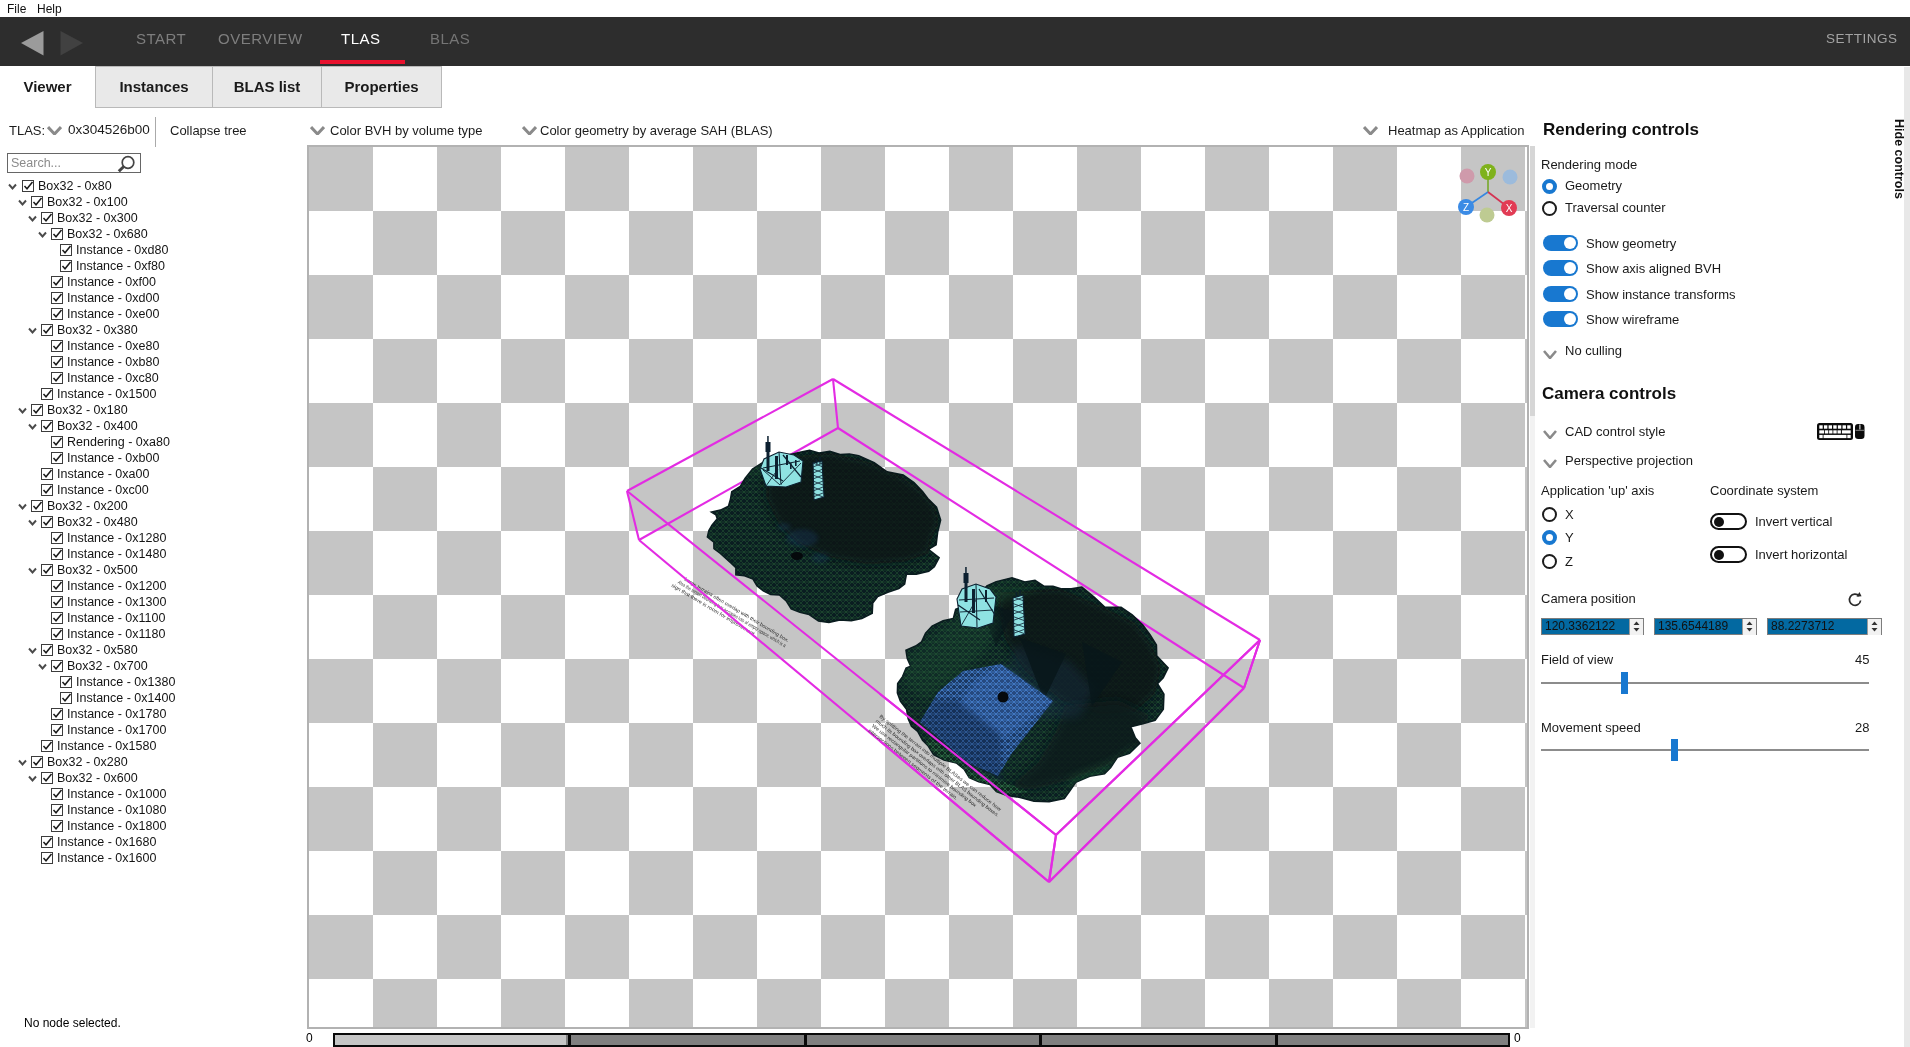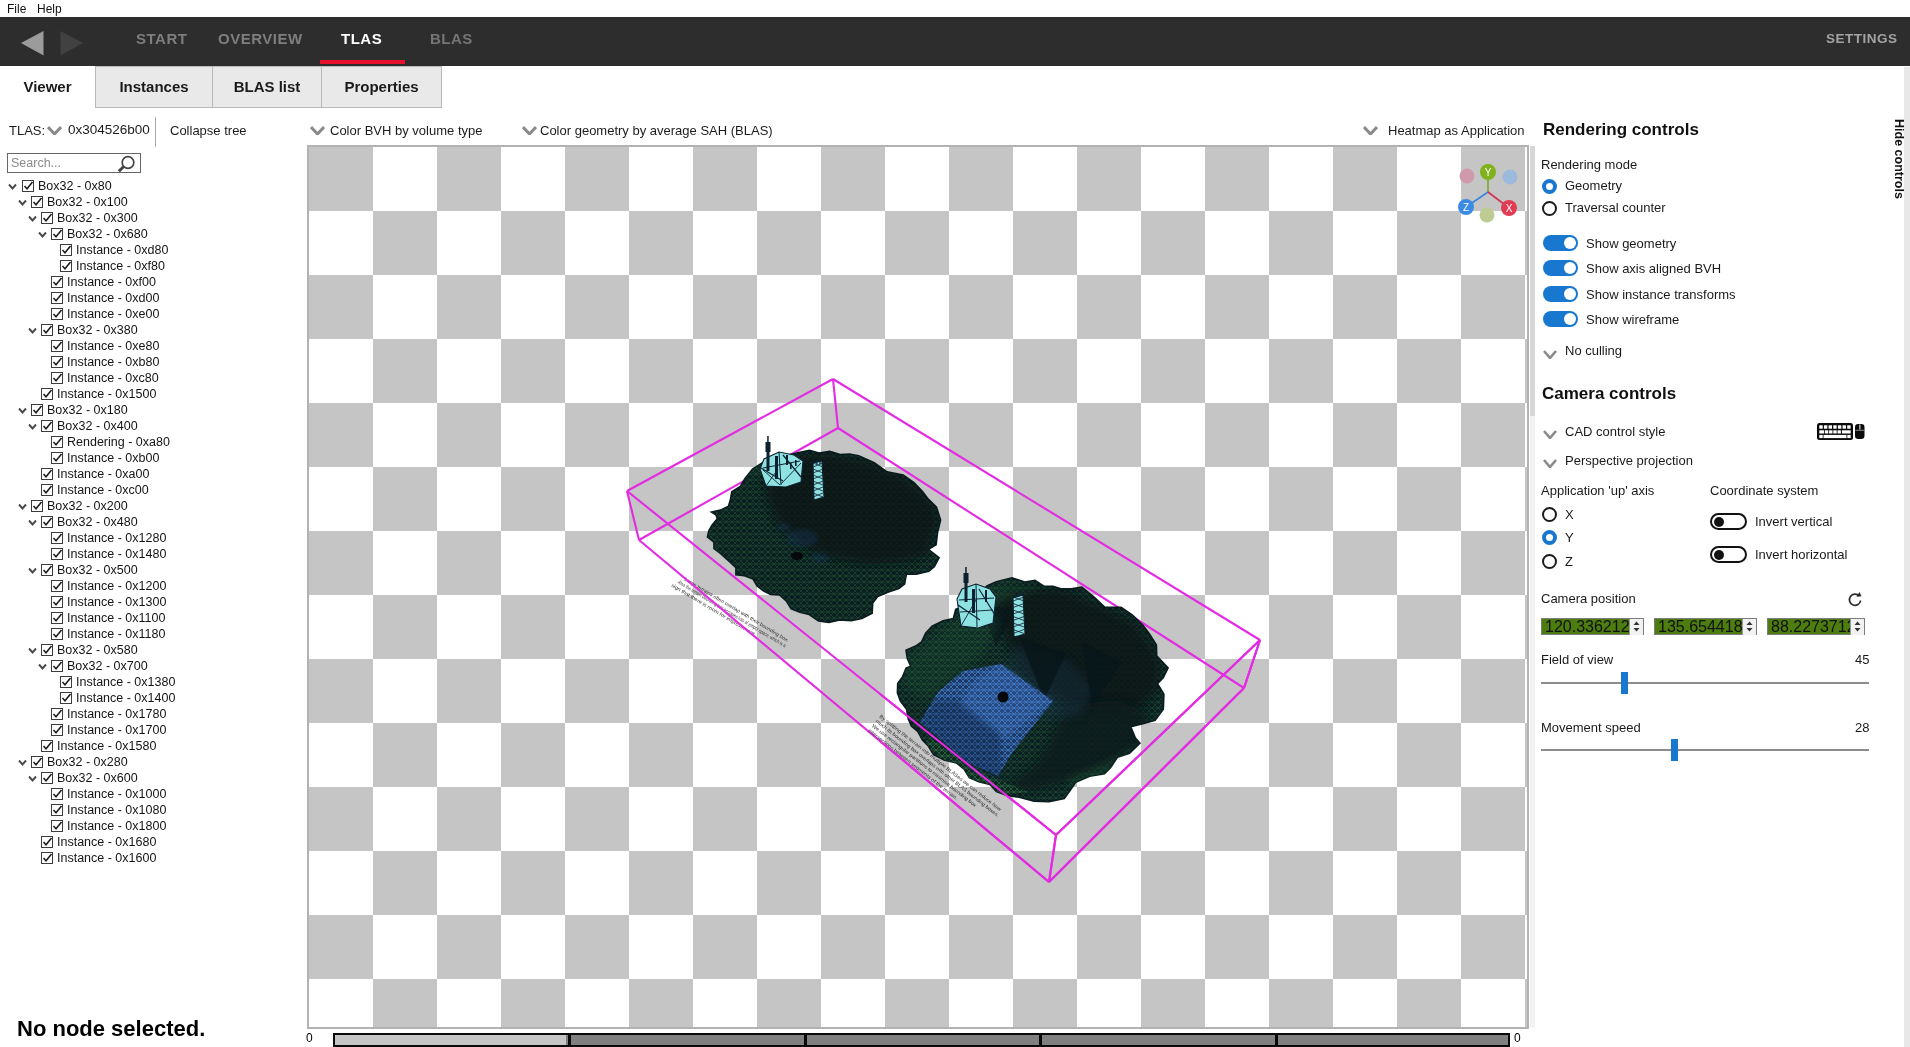--- a/index.html
+++ b/index.html
@@ -1,19 +1,19 @@
 <!DOCTYPE html>
 <html><head><meta charset="utf-8"><style>
 *{margin:0;padding:0;box-sizing:border-box}
 html,body{width:1910px;height:1047px;overflow:hidden;background:#fff;
  font-family:"Liberation Sans",sans-serif;}
 .abs{position:absolute}
 #menubar{position:absolute;left:0;top:0;width:1910px;height:20px;background:#fff;font-size:12px;color:#111}
 #navbar{position:absolute;left:0;top:17px;width:1910px;height:49px;background:#2d2d2d}
-.navitem{position:absolute;top:12.5px;font-size:15px;font-weight:bold;letter-spacing:0.5px}
+.navitem{position:absolute;top:12.5px;font-size:15px;font-weight:normal;letter-spacing:0.5px}
 #tabs{position:absolute;left:0;top:66px;width:1910px;height:42px;background:#fff}
 .tab{position:absolute;top:0;height:42px;background:#e9e9e9;border:1px solid #b9b9b9;
  font-size:15px;font-weight:bold;color:#1a1a1a;text-align:center;line-height:40px}
 .tl{font-size:13px;color:#1c1c1c;position:absolute}
 .chev{position:absolute}
 #tree{position:absolute;left:0;top:108px;width:307px;height:910px}
 .trow{position:absolute;font-size:12.5px;color:#141414;white-space:nowrap}
 .cb{position:absolute;width:12px;height:12px;border:1px solid #3c3c3c;background:#fff;display:inline-block}
 .cb svg{position:absolute;left:-1px;top:-1px}
 .exp{position:absolute}
@@ -23,21 +23,21 @@
  background-size:128px 128px;background-position:64px 0;}
 .rlab{position:absolute;font-size:13px;color:#1a1a1a;white-space:nowrap}
 .rhead{position:absolute;font-size:17px;font-weight:bold;color:#101010;white-space:nowrap}
 .radio{position:absolute;width:15px;height:15px;border-radius:50%}
 .radio.on{border:4px solid #1878d0;background:#fff}
 .radio.off{border:2px solid #1c1c1c;background:#fff}
 .tog{position:absolute;width:35px;height:16px;border-radius:8px;background:#1878d0}
 .tog .knob{position:absolute;right:2px;top:2px;width:12px;height:12px;border-radius:50%;background:#fff}
 .togoff{position:absolute;width:37px;height:17px;border-radius:9px;background:#fff;border:2px solid #111}
 .togoff .knob{position:absolute;left:2px;top:1.5px;width:10px;height:10px;border-radius:50%;background:#111}
-.spin{position:absolute;height:17px;border:1px solid #7d7d7d;background:#4d7c0f;font-size:16px;color:#111;line-height:15px;padding-left:3px}
+.spin{position:absolute;height:17px;border:1px solid #7d7d7d;background:#0369a1;font-size:12px;color:#111;line-height:15px;padding-left:3px}
 .spinbtn{position:absolute;right:0;top:0;width:14px;height:15px;border-left:1px solid #9a9a9a;background:#f2f2f2}
 .sltrack{position:absolute;height:2px;background:#8c8c8c}
 .slhandle{position:absolute;width:7px;height:22px;background:#1878d0}
 #hidectl{position:absolute;left:1886px;top:119px;width:20px;height:90px;
  font-size:12.5px;font-weight:bold;color:#111;writing-mode:vertical-rl;white-space:nowrap}
 </style></head><body>
 <div id="menubar">
     <span class="abs" style="left:7px;top:2px">File</span>
     <span class="abs" style="left:37px;top:2px">Help</span>
   </div>
@@ -630,36 +630,36 @@
 <path d="M10.5 5.8 L15.6 5.2 L13.4 0.9 Z" fill="#2b2b2b"></path>
 </svg>
 <div class="spin" style="left:1541px;top:618px;width:103px">120.3362122<div class="spinbtn" style="height:16px"><svg width="13" height="15" viewBox="0 0 13 15">
         <path d="M3.5 6 L6.5 2.5 L9.5 6 Z" fill="#333"></path>
         <path d="M3.5 9 L6.5 12.5 L9.5 9 Z" fill="#333"></path>
       </svg></div></div>
 <div class="spin" style="left:1654px;top:618px;width:103px">135.6544189<div class="spinbtn" style="height:16px"><svg width="13" height="15" viewBox="0 0 13 15">
         <path d="M3.5 6 L6.5 2.5 L9.5 6 Z" fill="#333"></path>
         <path d="M3.5 9 L6.5 12.5 L9.5 9 Z" fill="#333"></path>
       </svg></div></div>
-<div class="spin" style="left:1767px;top:618px;width:98px">88.2273712<div class="spinbtn" style="height:16px"><svg width="13" height="15" viewBox="0 0 13 15">
+<div class="spin" style="left:1767px;top:618px;width:115px">88.2273712<div class="spinbtn" style="height:16px"><svg width="13" height="15" viewBox="0 0 13 15">
         <path d="M3.5 6 L6.5 2.5 L9.5 6 Z" fill="#333"></path>
         <path d="M3.5 9 L6.5 12.5 L9.5 9 Z" fill="#333"></path>
       </svg></div></div>
 <span class="rlab" style="left:1541px;top:652px">Field of view</span>
 <span class="rlab" style="left:1855px;top:652px">45</span>
 <div class="sltrack" style="left:1541px;top:682px;width:328px"></div>
 <div class="slhandle" style="left:1621px;top:672px"></div>
 <span class="rlab" style="left:1541px;top:720px">Movement speed</span>
 <span class="rlab" style="left:1855px;top:720px">28</span>
 <div class="sltrack" style="left:1541px;top:749px;width:328px"></div>
 <div class="slhandle" style="left:1671px;top:739px"></div>
 <div class="abs" style="left:1530px;top:146px;width:5px;height:882px;background:#f2f2f2"></div>
 <div class="abs" style="left:1530px;top:146px;width:5px;height:270px;background:#d6d6d6"></div>
 <div id="hidectl">Hide controls</div>
 <div class="abs" style="left:1904px;top:67px;width:6px;height:980px;background:#e8e8e8"></div>
-<span class="abs" style="left:17px;top:1016px;font-size:22px;font-weight:bold;color:#000">No node selected.</span>
+<span class="abs" style="left:24px;top:1016px;font-size:12px;font-weight:normal;color:#000">No node selected.</span>
 <span class="abs" style="left:306px;top:1031px;font-size:12px;color:#000">0</span>
 <span class="abs" style="left:1514px;top:1031px;font-size:12px;color:#000">0</span>
 <div class="abs" style="left:333px;top:1033px;width:1177px;height:14px;background:#808080;border:2px solid #0a0a0a"></div>
 <div class="abs" style="left:335px;top:1035px;width:231px;height:10px;background:#c6c6c6"></div>
 <div class="abs" style="left:568px;top:1033px;width:3px;height:14px;background:#0a0a0a"></div>
 <div class="abs" style="left:804px;top:1033px;width:3px;height:14px;background:#0a0a0a"></div>
 <div class="abs" style="left:1039px;top:1033px;width:3px;height:14px;background:#0a0a0a"></div>
 <div class="abs" style="left:1275px;top:1033px;width:3px;height:14px;background:#0a0a0a"></div>
 </body></html>

